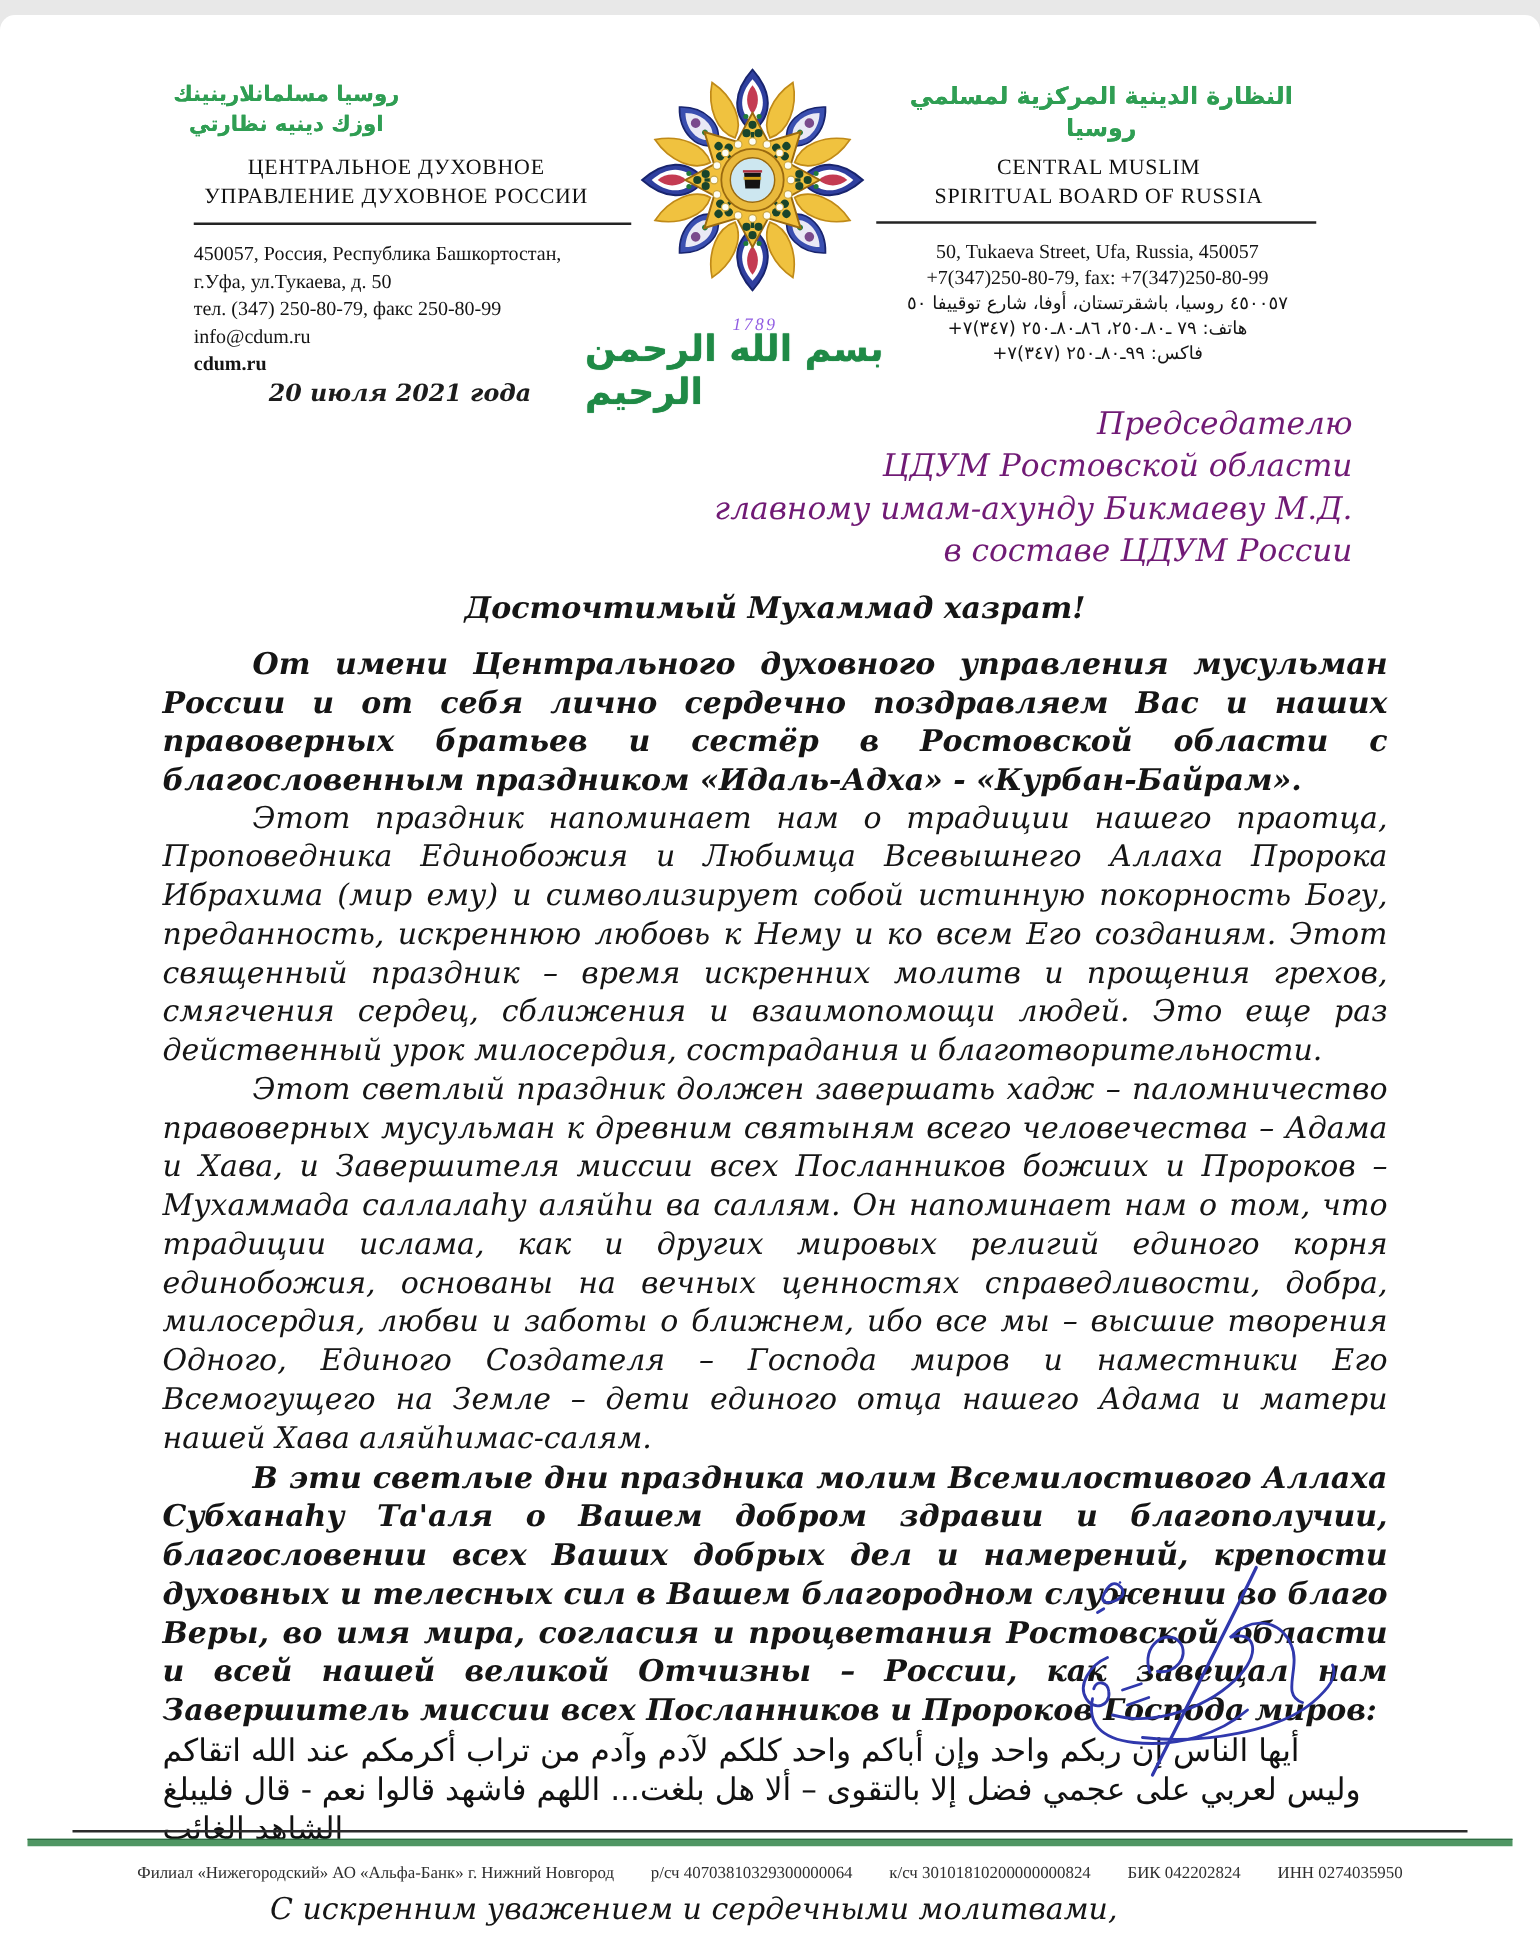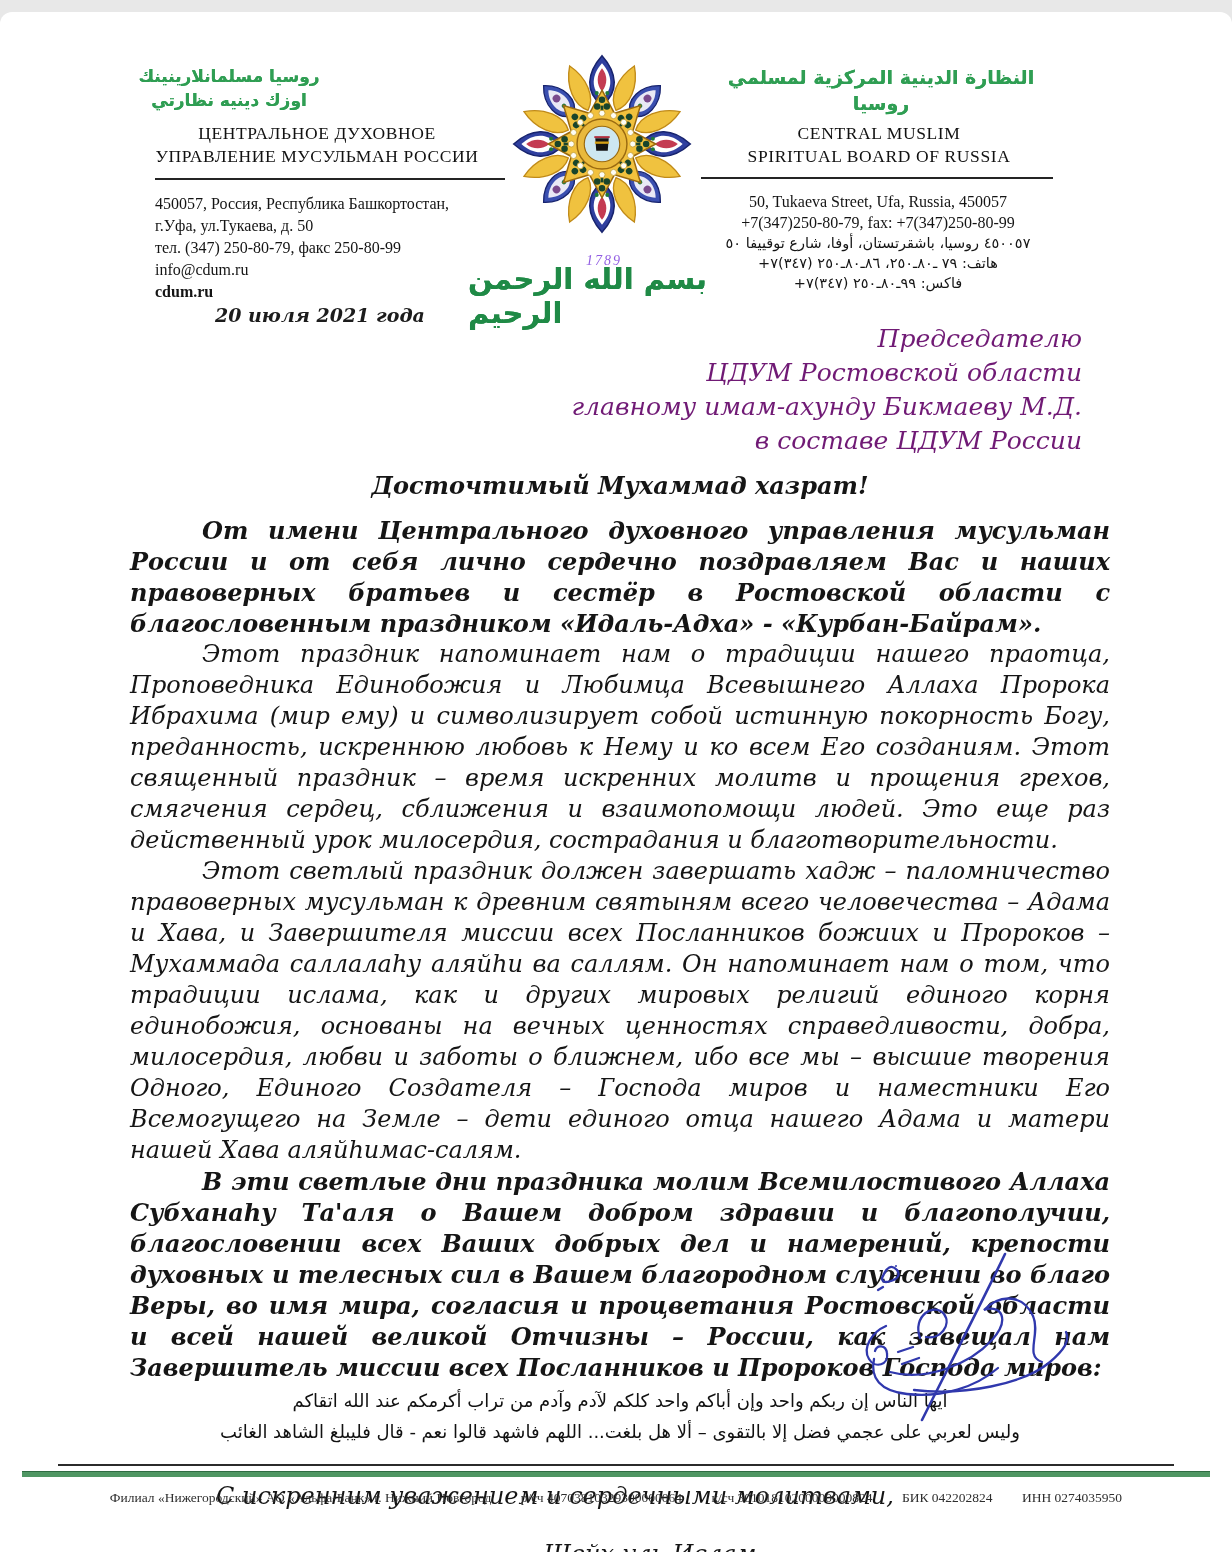--- a/index.html
+++ b/index.html
@@ -81,23 +81,23 @@
   .letter-body{
     position:absolute;left:130px;top:458px;width:980px;
     font-size:24px;line-height:31px;color:#151515;
   }
   .salutation{text-align:center;font-weight:bold;margin-bottom:14px;}
   .letter-body p{
     margin:0;text-align:justify;text-indent:72px;
   }
   .p-strong{font-weight:bold;}
   .arabic-quote{
-    direction:rtl;text-align:center;
+    direction:rtl;text-align:left;
     font-family:"DejaVu Sans",sans-serif;font-style:normal;
-    font-size:18px;line-height:31px;color:#111;
+    font-size:25px;line-height:31px;color:#111;
     margin-top:2px;
   }
   .closing{margin-top:34px;margin-left:86px;font-size:24px;}
   .sig-block{
     margin-top:26px;margin-left:220px;width:600px;
     text-align:center;font-size:24px;line-height:32px;
   }
   .signature{position:absolute;left:852px;top:1232px;}
   
   .rule-thin{position:absolute;left:58px;top:1452px;width:1116px;height:2px;background:#2b2b2b;}
@@ -109,21 +109,21 @@
   .footer-line span{margin:0 13px;}
 </style>
 </head>
 <body>
 
 <div class="page">
 
   <div class="callig callig-left">روسيا مسلمانلارينينك اوزك دينيه نظارتي</div>
   <div class="org-name org-left">
     <div>ЦЕНТРАЛЬНОЕ ДУХОВНОЕ</div>
-    <div>УПРАВЛЕНИЕ МУСУЛЬМАН РОССИИ</div>
+    <div>УПРАВЛЕНИЕ ДУХОВНОЕ РОССИИ</div>
   </div>
   <div class="head-rule rule-left"></div>
   <div class="addr-left">
     <div>450057, Россия, Республика Башкортостан,</div>
     <div>г.Уфа, ул.Тукаева, д. 50</div>
     <div>тел. (347) 250-80-79, факс 250-80-99</div>
     <div>info@cdum.ru</div>
     <div class="site">cdum.ru</div>
   </div>
   <div class="date-line script">20 июля 2021 года</div>

